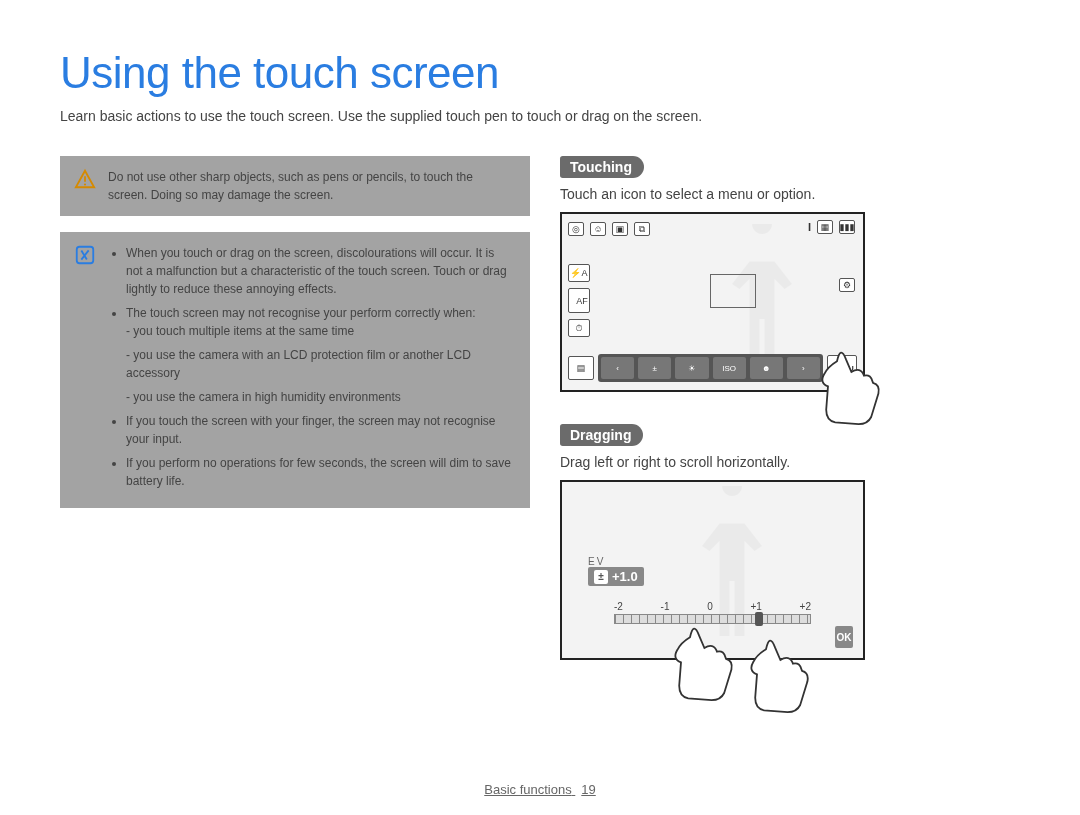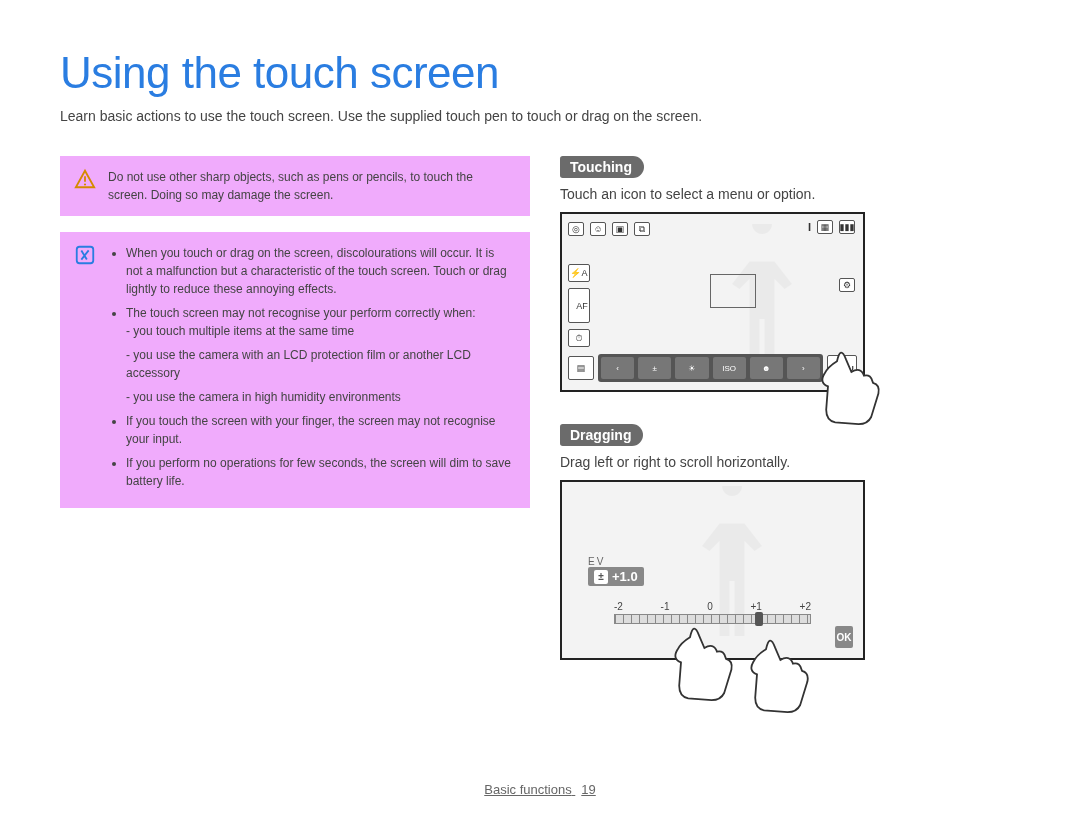--- a/index.html
+++ b/index.html
@@ -31,21 +31,21 @@
     gap: 30px;
   }
   .col-left {
     width: 470px;
     flex: 0 0 auto;
   }
   .col-right {
     flex: 1 1 auto;
   }
   .callout {
-    background: #f0abfc;
+    background: #a3a3a3;
     padding: 12px 16px 12px 14px;
     display: flex;
     gap: 12px;
     font-size: 12px;
     line-height: 1.5;
     color: #444;
     margin-bottom: 16px;
   }
   .callout .icon {
     flex: 0 0 22px;
@@ -216,21 +216,21 @@
           <span class="mini-icon">▣</span>
           <span class="mini-icon">⧉</span>
         </div>
         <div class="ss1-topright">
           <span style="font-size:11px;font-weight:bold">I</span>
           <span class="mini-icon">▦</span>
           <span class="mini-icon">▮▮▮</span>
         </div>
         <div class="ss1-leftcol">
           <span class="mini-icon" style="height:18px;width:22px;">⚡A</span>
-          <span class="mini-icon" style="height:35px;width:22px;font-weight:normal;padding-left:6px;">AF</span>
+          <span class="mini-icon" style="height:25px;width:22px;font-weight:normal;padding-left:6px;">AF</span>
           <span class="mini-icon" style="height:18px;width:22px;">⏱</span>
         </div>
         <div class="ss1-focus"></div>
         <div class="ss1-rightprops">
           <span class="mini-icon">⚙</span>
         </div>
         <div class="btmbar">
           <span class="mini-icon" style="height:24px;width:26px;">▤</span>
           <div class="btmrow">
             <div class="slot">‹</div>

